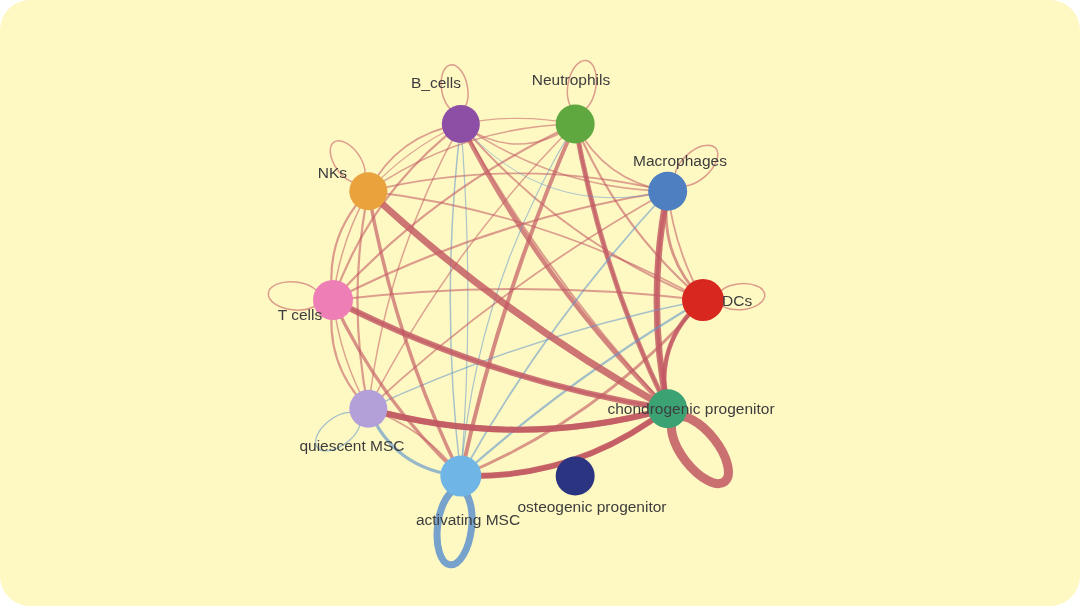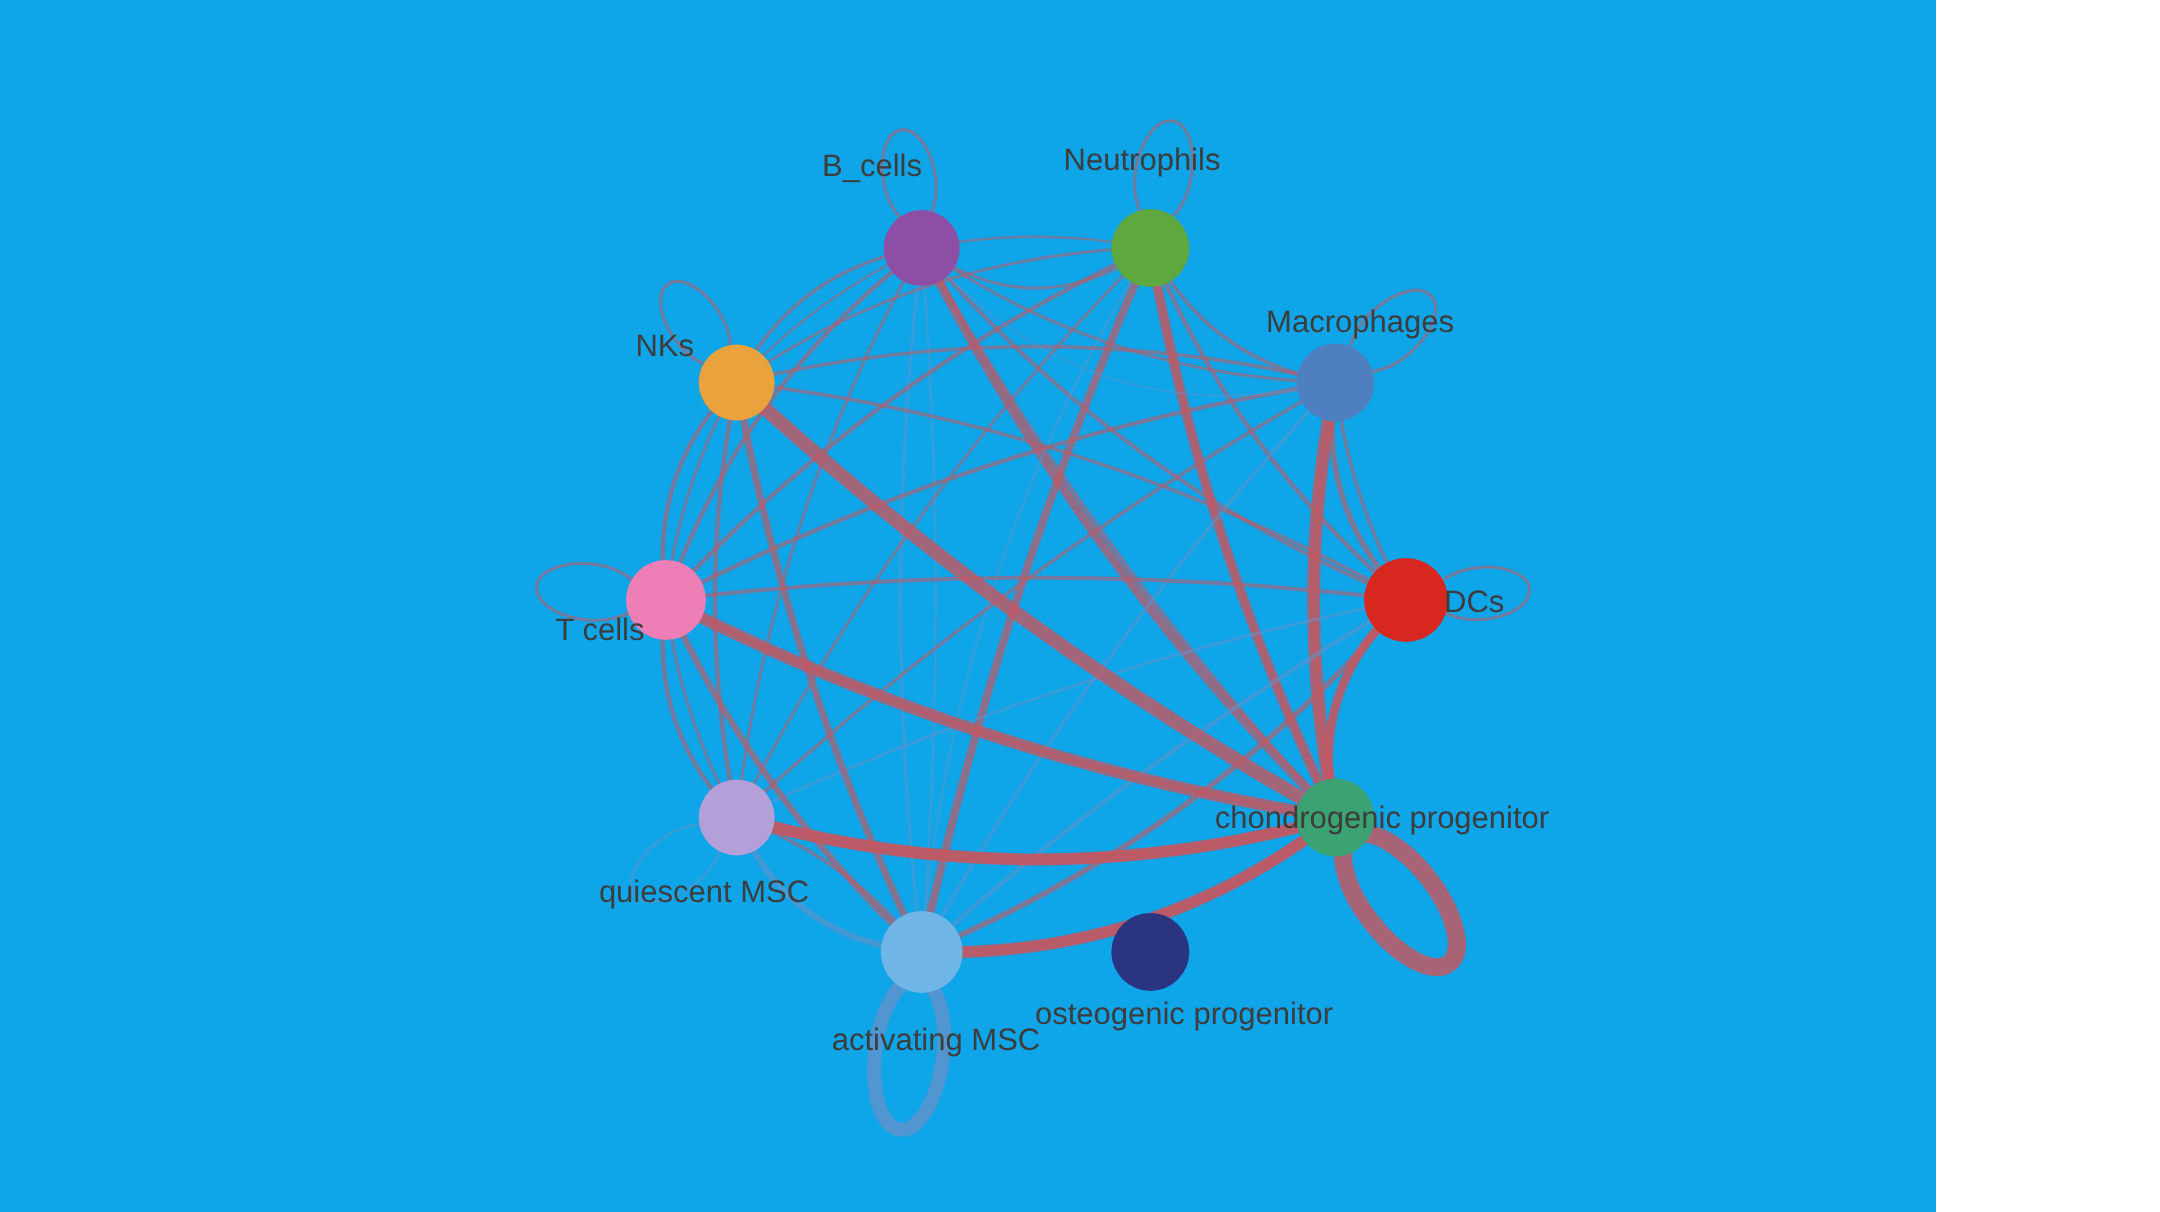--- a/index.html
+++ b/index.html
@@ -6,23 +6,24 @@
     margin: 0;
     padding: 0;
     background: #ffffff;
     width: 1080px;
     height: 606px;
     overflow: hidden;
     font-family: "Liberation Sans", sans-serif;
   }
   .figure-wrap {
     position: relative;
-    width: 968px;
+    width: 1080px;
     height: 606px;
-    background: #0ea5e9;
+    background: #fef9c3;
+    border-radius: 30px;
   }
   svg { display: block; }
   .node-label {
     font-family: "Liberation Sans", sans-serif;
     font-size: 15.5px;
     fill: #3d3d3d;
   }
 </style>
 </head>
 <body>

